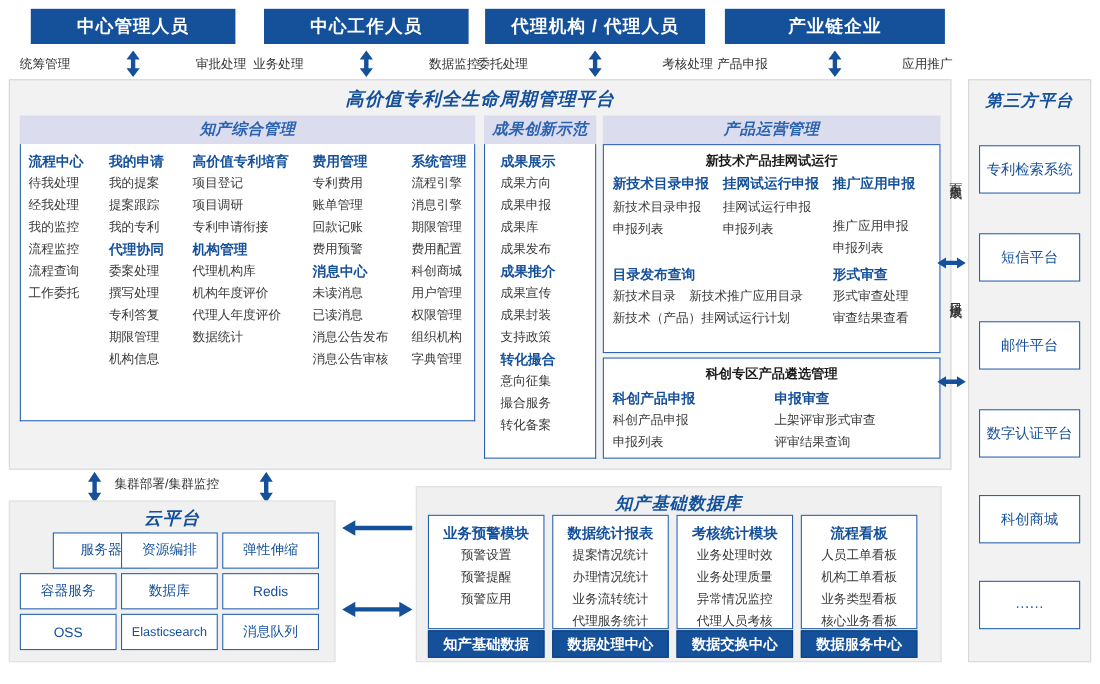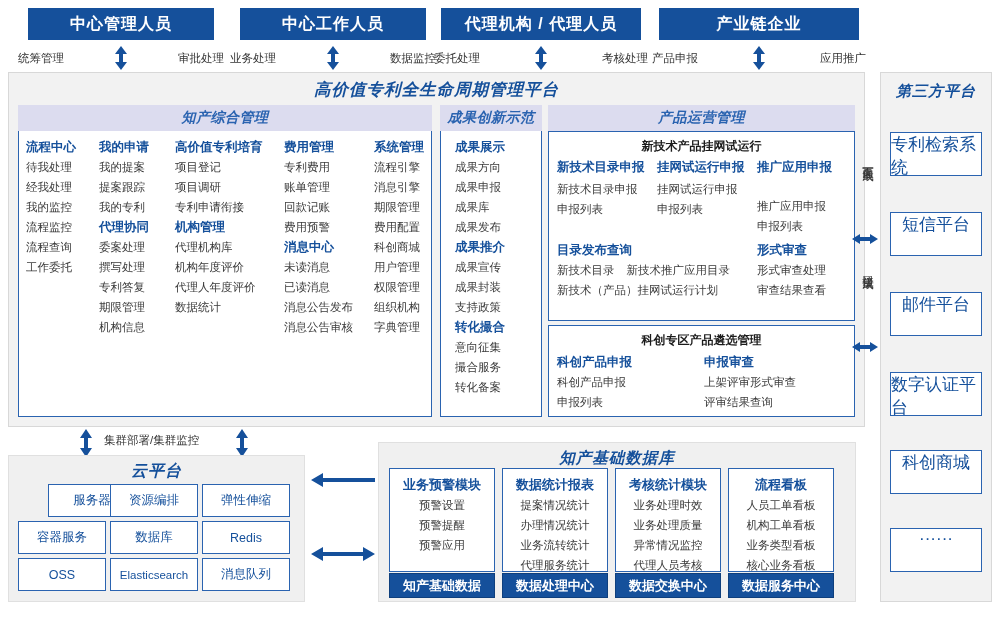--- a/index.html
+++ b/index.html
@@ -75,22 +75,22 @@
   }
 
   
   .third-col{background:#f2f2f2;border:1px solid #d8d8d8;}
   .third-title{
     text-align:center;color:#15509B;font-size:15px;
     font-weight:bold;font-style:italic;letter-spacing:1px;
   }
   .third-item{
     border:1.5px solid #2A63B0;background:#fff;
-    display:flex;justify-content:center;
-    color:#15509B;font-size:17px;
+    display:flex;align-items:center;justify-content:center;
+    color:#15509B;font-size:13px;
   }
 
   
   .vlabel{
     writing-mode:vertical-rl;text-orientation:upright;
     font-size:11.5px;color:#333;letter-spacing:1px;line-height:1;
   }
 
   
   .cloud{background:#f0f0f0;border:1px solid #e0e0e0;}
@@ -175,21 +175,21 @@
       </svg>
     <span class="lbl">应用推广</span>
   </div>
 
   <div class="abs platform" style="left:8px;top:72px;width:857px;height:355px;"></div>
   <div class="abs platform-title" style="left:8px;top:79px;width:857px;">高价值专利全生命周期管理平台</div>
 
   <div class="abs panel-head" style="left:18px;top:105px;width:414px;height:26px;">
     <span>知产综合管理</span>
   </div>
-  <div class="abs panel-body" style="left:18px;top:131px;width:414px;height:286px;">
+  <div class="abs panel-body" style="left:18px;top:131px;width:414px;height:252px;">
 
     <div class="col" style="left:7px;top:6px;width:68px;">
       <div class="grp-title">流程中心</div>
       <div class="leaf">待我处理</div>
       <div class="leaf">经我处理</div>
       <div class="leaf">我的监控</div>
       <div class="leaf">流程监控</div>
       <div class="leaf">流程查询</div>
       <div class="leaf">工作委托</div>
     </div>

